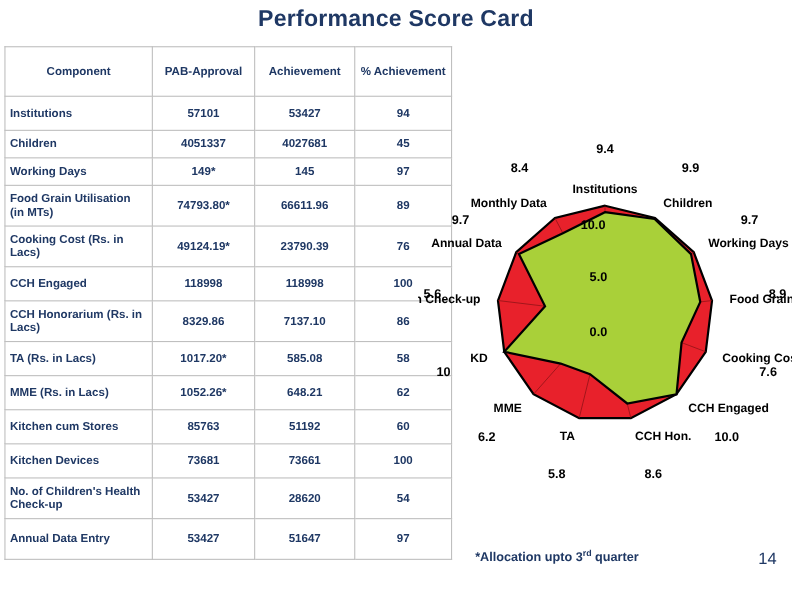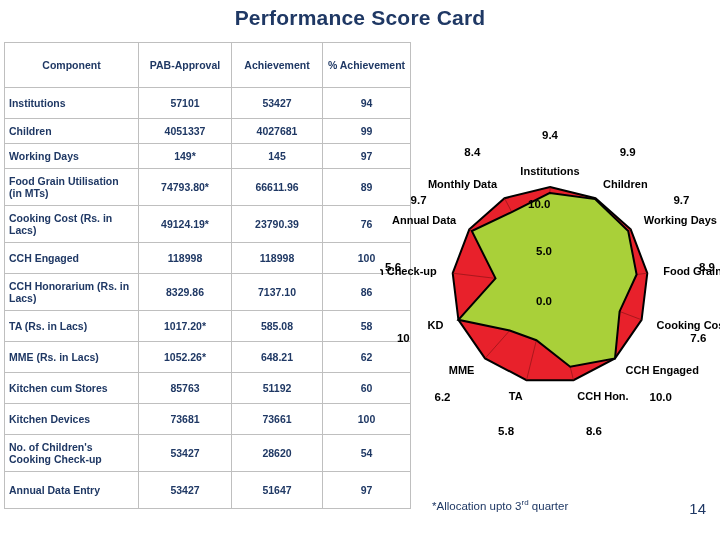--- a/index.html
+++ b/index.html
@@ -82,21 +82,21 @@
     height: 370px;
   }
   .chart-area svg {
     display: block;
   }
   .footnote {
     position: absolute;
     left: 432px;
     top: 498px;
     font-size: 11.5px;
-    font-weight: normal;
+    font-weight: bold;
     color: #1f3864;
   }
   .footnote sup { font-size: 8px; vertical-align: super; }
   .pagenum {
     position: absolute;
     right: 14px;
     top: 500px;
     font-size: 15px;
     color: #1f3864;
   }
@@ -134,21 +134,21 @@
         <tr class="r-h1">
           <td class="comp">Institutions</td>
           <td class="num">57101</td>
           <td class="num">53427</td>
           <td class="num">94</td>
         </tr>
         <tr class="r-h2">
           <td class="comp">Children</td>
           <td class="num">4051337</td>
           <td class="num">4027681</td>
-          <td class="num">99</td>
+          <td class="num">45</td>
         </tr>
         <tr class="r-h2">
           <td class="comp">Working Days</td>
           <td class="num">149*</td>
           <td class="num">145</td>
           <td class="num">97</td>
         </tr>
         <tr class="r-h3">
           <td class="comp">Food Grain Utilisation (in MTs)</td>
           <td class="num">74793.80*</td>
@@ -191,21 +191,21 @@
           <td class="num">51192</td>
           <td class="num">60</td>
         </tr>
         <tr class="r-h1">
           <td class="comp">Kitchen Devices</td>
           <td class="num">73681</td>
           <td class="num">73661</td>
           <td class="num">100</td>
         </tr>
         <tr class="r-h3">
-          <td class="comp">No. of Children's Cooking Check-up</td>
+          <td class="comp">No. of Children's Health Check-up</td>
           <td class="num">53427</td>
           <td class="num">28620</td>
           <td class="num">54</td>
         </tr>
         <tr class="r-h3">
           <td class="comp">Annual Data Entry</td>
           <td class="num">53427</td>
           <td class="num">51647</td>
           <td class="num">97</td>
         </tr>

